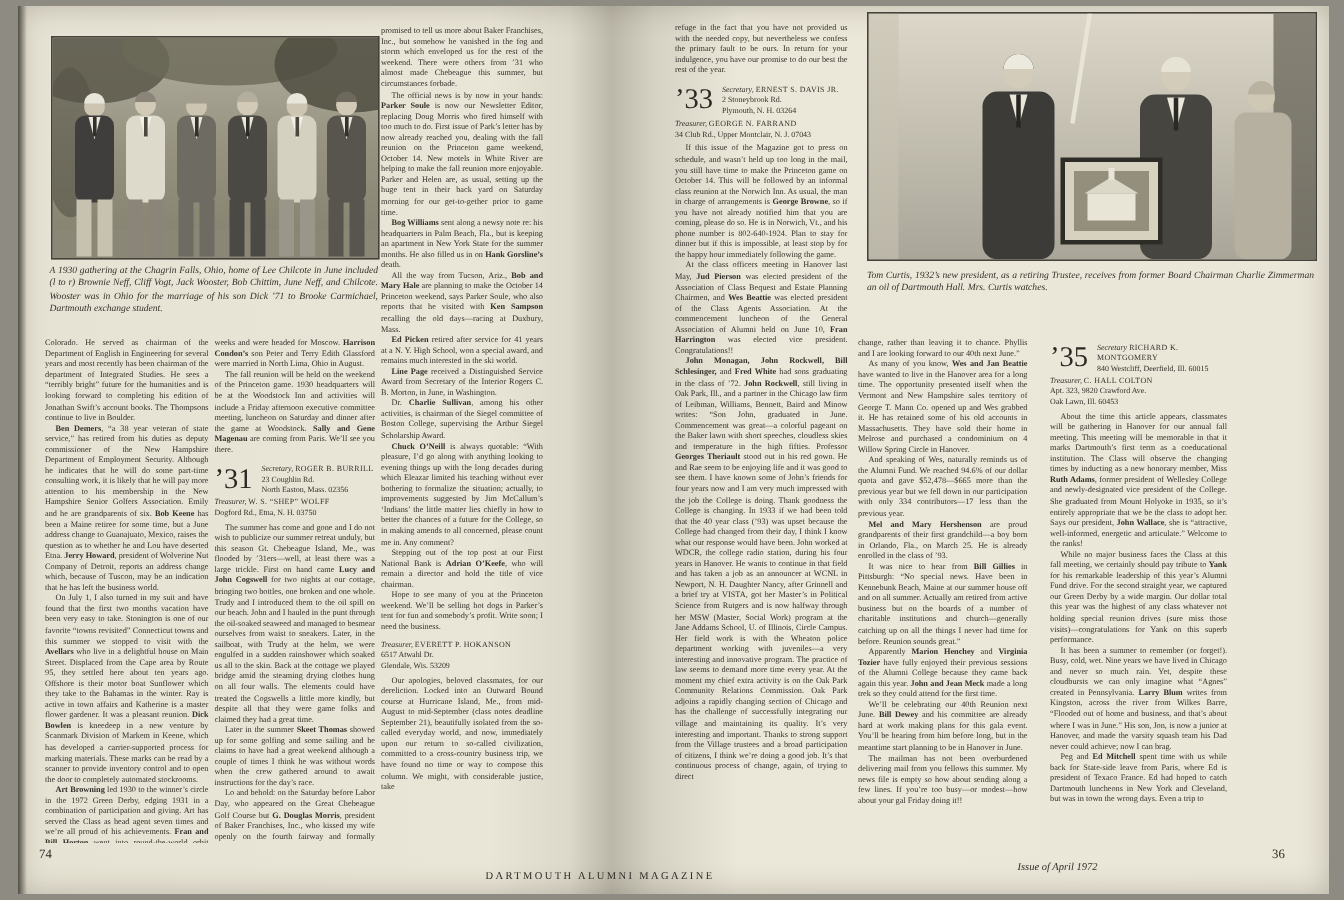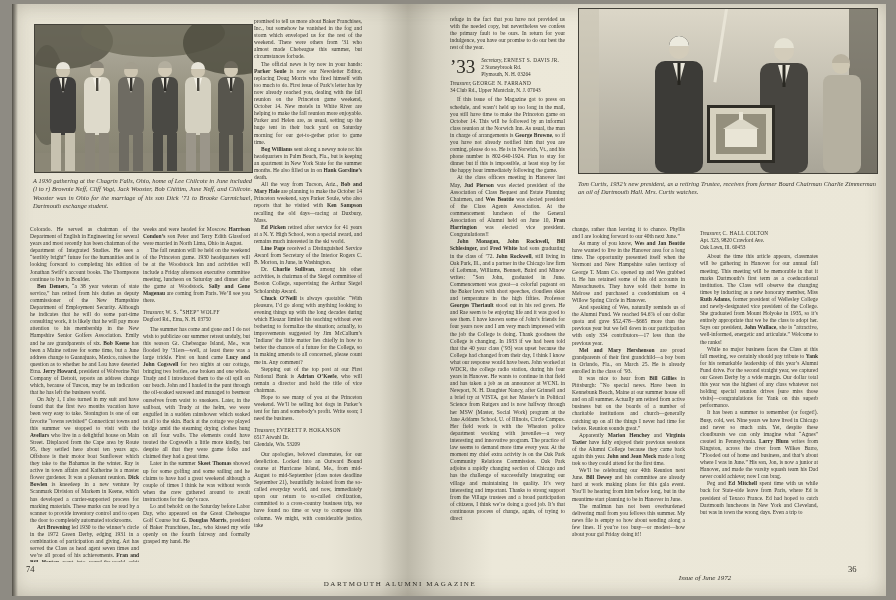--- a/index.html
+++ b/index.html
@@ -115,20 +115,29 @@
         <p class="para"><b>Art Browning</b> led 1930 to the winner’s circle in the 1972 Green Derby, edging 1931 in a combination of participation and giving. Art has served the Class as head agent seven times and we’re all proud of his achievements. <b>Fran and Bill Horton</b> went into round-the-world orbit again this summer. A card from Samarkand reports that they had toured the USSR for several</p>
       </div>
   </div>
 
   <div class="col" style="left:143px;top:226px;width:107px;height:336px;">
     <div class="paras" data-cont="">
         <p class="para">weeks and were headed for Moscow. <b>Harrison Condon’s</b> son Peter and Terry Edith Glassford were married in North Lima, Ohio in August.</p>
         <p class="para">The fall reunion will be held on the weekend of the Princeton game. 1930 headquarters will be at the Woodstock Inn and activities will include a Friday afternoon executive committee meeting, luncheon on Saturday and dinner after the game at Woodstock. <b>Sally and Gene Magenau</b> are coming from Paris. We’ll see you there.</p>
       </div>
     <div class="sect">
+      <div class="sect-top">
+        <span class="numeral">’31</span>
+        <span class="sec-block">
+          <span class="it">Secretary,</span>
+          <span class="sc">ROGER B. BURRILL</span>
+          <div>23 Coughlin Rd.</div>
+          <div>North Easton, Mass. 02356</div>
+        </span>
+      </div>
       <div class="treas">
         <div><span class="it">Treasurer,</span> <span class="sc">W. S. “SHEP” WOLFF</span></div>
         <div>Dogford Rd., Etna, N. H. 03750</div>
       </div>
     </div>
     <div class="paras">
         <p class="para">The summer has come and gone and I do not wish to publicize our summer retreat unduly, but this season Gt. Chebeague Island, Me., was flooded by ’31ers—well, at least there was a large trickle. First on hand came <b>Lucy and John Cogswell</b> for two nights at our cottage, bringing two bottles, one broken and one whole. Trudy and I introduced them to the oil spill on our beach. John and I hauled in the punt through the oil-soaked seaweed and managed to besmear ourselves from waist to sneakers. Later, in the sailboat, with Trudy at the helm, we were engulfed in a sudden rainshower which soaked us all to the skin. Back at the cottage we played bridge amid the steaming drying clothes hung on all four walls. The elements could have treated the Cogswells a little more kindly, but despite all that they were game folks and claimed they had a great time.</p>
         <p class="para">Later in the summer <b>Skeet Thomas</b> showed up for some golfing and some sailing and he claims to have had a great weekend although a couple of times I think he was without words when the crew gathered around to await instructions for the day’s race.</p>
         <p class="para">Lo and behold: on the Saturday before Labor Day, who appeared on the Great Chebeague Golf Course but <b>G. Douglas Morris</b>, president of Baker Franchises, Inc., who kissed my wife openly on the fourth fairway and formally grasped my hand. He</p>
       </div>
@@ -240,29 +249,37 @@
         <p class="para"><b>Mel and Mary Hershenson</b> are proud grandparents of their first grandchild—a boy born in Orlando, Fla., on March 25. He is already enrolled in the class of ’93.</p>
         <p class="para">It was nice to hear from <b>Bill Gillies</b> in Pittsburgh: “No special news. Have been in Kennebunk Beach, Maine at our summer house off and on all summer. Actually am retired from active business but on the boards of a number of charitable institutions and church—generally catching up on all the things I never had time for before. Reunion sounds great.”</p>
         <p class="para">Apparently <b>Marion Henchey</b> and <b>Virginia Tozier</b> have fully enjoyed their previous sessions of the Alumni College because they came back again this year. <b>John and Jean Meck</b> made a long trek so they could attend for the first time.</p>
         <p class="para">We’ll be celebrating our 40th Reunion next June. <b>Bill Dewey</b> and his committee are already hard at work making plans for this gala event. You’ll be hearing from him before long, but in the meantime start planning to be in Hanover in June.</p>
         <p class="para">The mailman has not been overburdened delivering mail from you fellows this summer. My news file is empty so how about sending along a few lines. If you’re too busy—or modest—how about your gal Friday doing it!!</p>
       </div>
   </div>
 
   <div class="col" style="left:700px;top:228px;width:118px;height:336px;">
     <div class="sect" style="margin-top:0;">
+      <div class="sect-top">
+        <span class="numeral">’35</span>
+        <span class="sec-block">
+          <span class="it">Secretary</span>
+          <span class="sc">RICHARD K. MONTGOMERY</span>
+          <div>840 Westcliff, Deerfield, Ill. 60015</div>
+        </span>
+      </div>
       <div class="treas">
         <div><span class="it">Treasurer,</span> <span class="sc">C. HALL COLTON</span></div>
         <div>Apt. 323, 9820 Crawford Ave.</div>
         <div>Oak Lawn, Ill. 60453</div>
       </div>
     </div>
     <div class="paras">
         <p class="para">About the time this article appears, classmates will be gathering in Hanover for our annual fall meeting. This meeting will be memorable in that it marks Dartmouth’s first term as a coeducational institution. The Class will observe the changing times by inducting as a new honorary member, Miss <b>Ruth Adams</b>, former president of Wellesley College and newly-designated vice president of the College. She graduated from Mount Holyoke in 1935, so it’s entirely appropriate that we be the class to adopt her. Says our president, <b>John Wallace</b>, she is “attractive, well-informed, energetic and articulate.” Welcome to the ranks!</p>
         <p class="para">While no major business faces the Class at this fall meeting, we certainly should pay tribute to <b>Yank</b> for his remarkable leadership of this year’s Alumni Fund drive. For the second straight year, we captured our Green Derby by a wide margin. Our dollar total this year was the highest of any class whatever not holding special reunion drives (sure miss those visits)—congratulations for Yank on this superb performance.</p>
         <p class="para">It has been a summer to remember (or forget!). Busy, cold, wet. Nine years we have lived in Chicago and never so much rain. Yet, despite these cloudbursts we can only imagine what “Agnes” created in Pennsylvania. <b>Larry Blum</b> writes from Kingston, across the river from Wilkes Barre, “Flooded out of home and business, and that’s about where I was in June.” His son, Jon, is now a junior at Hanover, and made the varsity squash team his Dad never could achieve; now I can brag.</p>
         <p class="para">Peg and <b>Ed Mitchell</b> spent time with us while back for State-side leave from Paris, where Ed is president of Texaco France. Ed had hoped to catch Dartmouth luncheons in New York and Cleveland, but was in town the wrong days. Even a trip to</p>
       </div>
   </div>
 
-  <div class="issue-footer" style="left:640px;top:574px;width:130px;">Issue of June 1972</div>
+  <div class="issue-footer" style="left:640px;top:574px;width:130px;">Issue of April 1972</div>
   <div class="pnum" style="left:848px;top:564px;">36</div>
 </div>
 
 </body></html>

